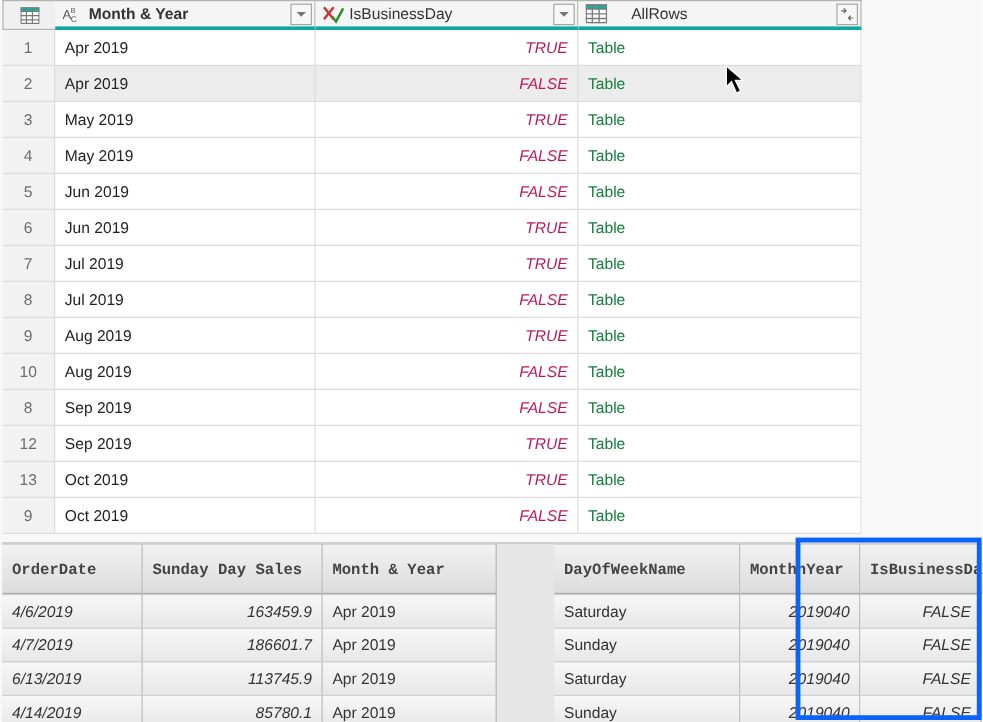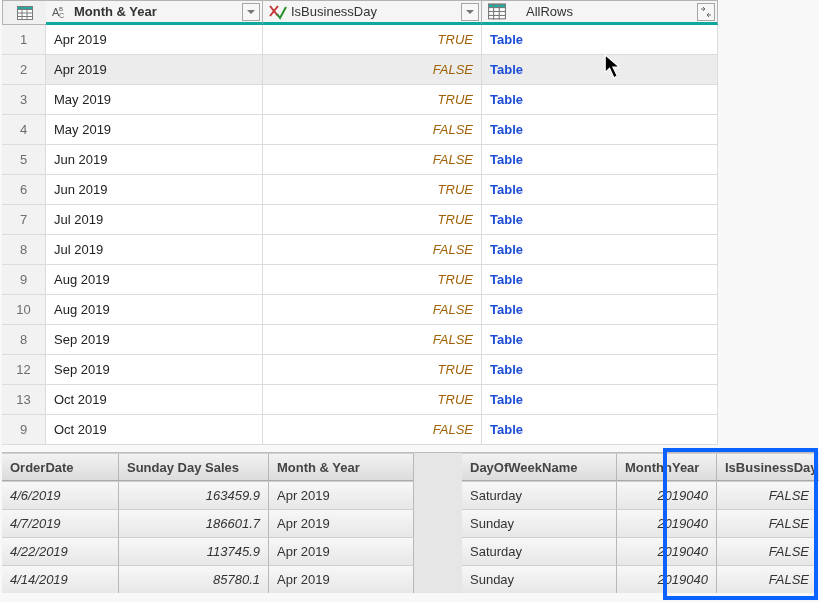--- a/index.html
+++ b/index.html
@@ -94,22 +94,22 @@
     padding: 0 8px;
   }
   .rownum {
     flex: 0 0 44px;
     justify-content: center;
     background: #f2f2f2;
     color: #6d6d6d;
     border-right: 1px solid #b3b3b3;
   }
   .c-month { flex: 0 0 217px; color: #222; }
-  .c-biz   { flex: 0 0 219px; justify-content: flex-end; color: #a16207; font-style: italic; }
-  .c-all   { flex: 1; color: #1d4ed8; font-weight: bold; }
+  .c-biz   { flex: 0 0 219px; justify-content: flex-end; color: #be185d; font-style: italic; }
+  .c-all   { flex: 1; color: #15803d; }
 
   
   .cursor {
     position: absolute;
     left: 604px;
     top: 54px;
     pointer-events: none;
   }
   .cursor svg { width: 22px; height: 26px; }
 
@@ -117,21 +117,22 @@
   .bot-wrap {
     position: absolute;
     left: 2px;
     top: 452px;
     width: 816px;
     background: #e6e6e6;
     border-top: 1px solid #bdbdbd;
   }
   .bot-hdr {
     display: flex;
-    height: 28px;
+    height: 42px;
+    font-family: Liberation Mono, monospace;
   }
   .bot-hdr > div, .bot-row > div {
     border-right: 1px solid #b8b8b8;
     border-top: 1px solid #cfcfcf;
     display: flex;
     align-items: center;
     padding: 0 8px;
     white-space: nowrap;
   }
   .bot-hdr > div {
@@ -347,21 +348,21 @@
   </div>
   <div class="bot-row">
     <div class="bc1 italic">4/7/2019</div>
     <div class="bc2 italic">186601.7</div>
     <div class="bc3">Apr 2019</div>
     <div class="bc4">Sunday</div>
     <div class="bc5 italic">2019040</div>
     <div class="bc6 italic">FALSE</div>
   </div>
   <div class="bot-row">
-    <div class="bc1 italic">4/22/2019</div>
+    <div class="bc1 italic">6/13/2019</div>
     <div class="bc2 italic">113745.9</div>
     <div class="bc3">Apr 2019</div>
     <div class="bc4">Saturday</div>
     <div class="bc5 italic">2019040</div>
     <div class="bc6 italic">FALSE</div>
   </div>
   <div class="bot-row">
     <div class="bc1 italic">4/14/2019</div>
     <div class="bc2 italic">85780.1</div>
     <div class="bc3">Apr 2019</div>

